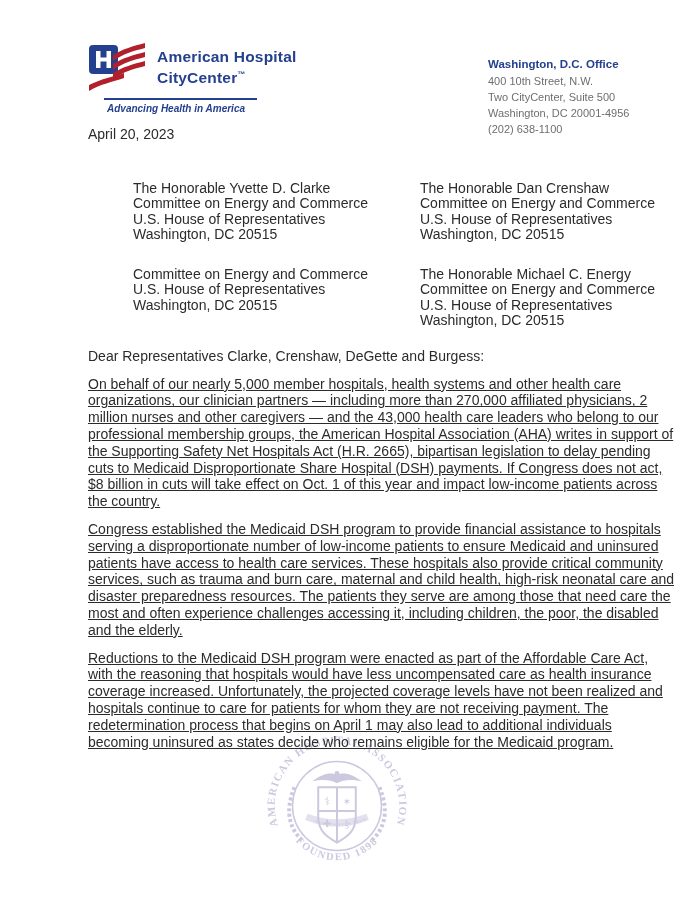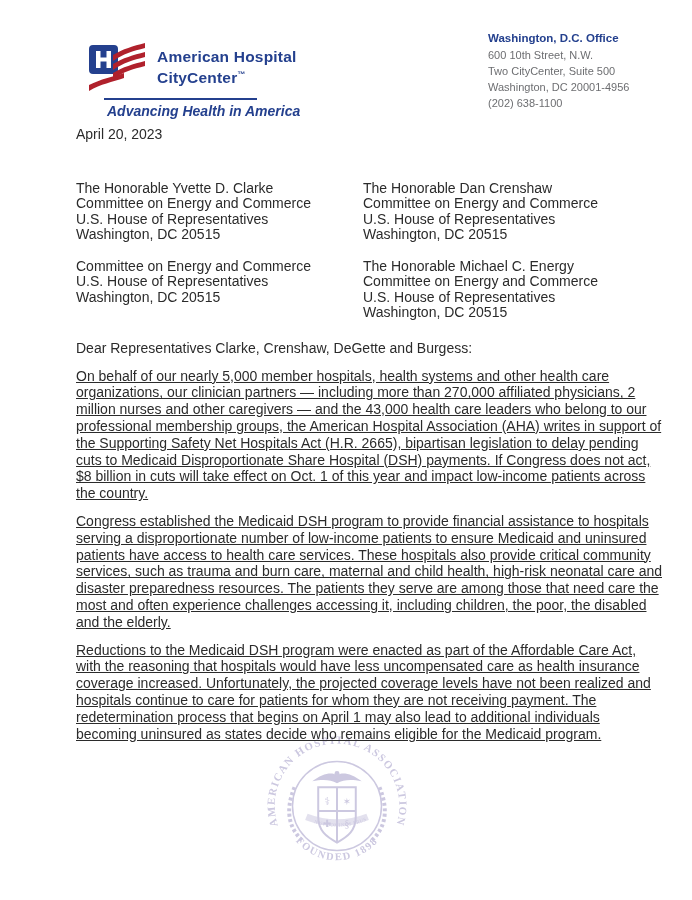--- a/index.html
+++ b/index.html
@@ -12,27 +12,27 @@
     color:#2b2b2b;
     overflow:hidden;
   }
   
   .letterhead{position:absolute;left:88px;top:42px;}
   .logo-row{display:flex;align-items:center;}
   .logo-mark{width:58px;height:52px;flex:0 0 auto;}
   .wordmark{margin-left:11px;color:#24408e;font-weight:bold;font-size:15.5px;line-height:18px;letter-spacing:.2px;}
   .wordmark sup{font-size:8px;font-weight:bold;}
   .logo-rule{margin:4px 0 3px 16px;width:153px;height:2px;background:#24408e;}
-  .tagline{margin-left:19px;color:#24408e;font-weight:bold;font-style:italic;font-size:14px;}
-  .office{position:absolute;left:488px;top:30px;font-size:11px;line-height:16px;color:#6d6e71;}
+  .tagline{margin-left:19px;color:#24408e;font-weight:bold;font-style:italic;font-size:10px;}
+  .office{position:absolute;left:488px;top:56px;font-size:11px;line-height:16px;color:#6d6e71;}
   .office-title{color:#24408e;font-weight:bold;font-size:11.5px;margin-bottom:1px;}
   
-  .letter-main{position:absolute;left:76px;top:126px;width:588px;z-index:1;font-size:14px;line-height:1.2;}
+  .letter-main{position:absolute;left:88px;top:126px;width:588px;z-index:1;font-size:14px;line-height:1.2;}
   .date{margin:0;}
-  .recipients{display:grid;grid-template-columns:287px 1fr;row-gap:16px;margin-top:38px;line-height:15.5px;}
+  .recipients{display:grid;grid-template-columns:287px 1fr;row-gap:24px;margin-top:38px;line-height:15.5px;margin-left:45px;}
   .recipient div{margin:0;}
   .salutation{margin:19px 0 0 0;}
   .para{margin:11px 0 0 0;text-decoration:underline;}
   
   .seal{position:absolute;left:253px;top:722px;width:168px;height:168px;z-index:0;}
   .seal text{font-family:"Liberation Serif", serif;fill:#ccc8e0;}
 </style>
 </head>
 <body>
 
@@ -52,21 +52,21 @@
         <div>American Hospital</div>
         <div><span>CityCenter</span><sup>™</sup></div>
       </div>
     </div>
     <div class="logo-rule"></div>
     <div class="tagline">Advancing Health in America</div>
   </header>
 
   <aside class="office">
     <div class="office-title">Washington, D.C. Office</div>
-    <div>600 10th Street, N.W.</div>
+    <div>400 10th Street, N.W.</div>
     <div>Two CityCenter, Suite 500</div>
     <div>Washington, DC 20001-4956</div>
     <div>(202) 638-1100</div>
   </aside>
 
   <svg class="seal" viewBox="0 0 170 170" aria-hidden="true">
     <defs>
       <path id="arcTop" d="M 26.6,108.6 A 63,63 0 1 1 143.4,108.6" fill="none"></path>
       <path id="arcBottom" d="M 40,116.5 A 55,55 0 0 0 130,116.5" fill="none"></path>
       <path id="bannerPath" d="M 56,100 Q 85,112 114,100" fill="none"></path>

